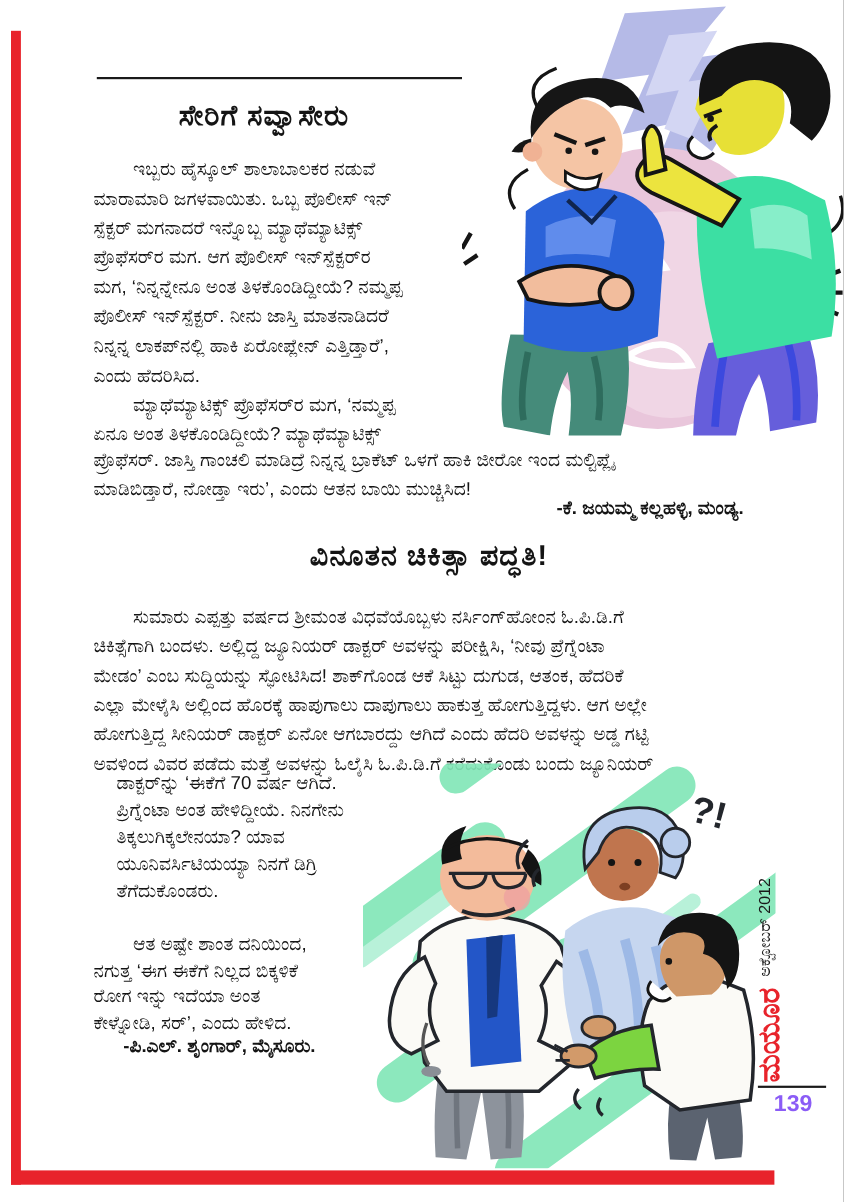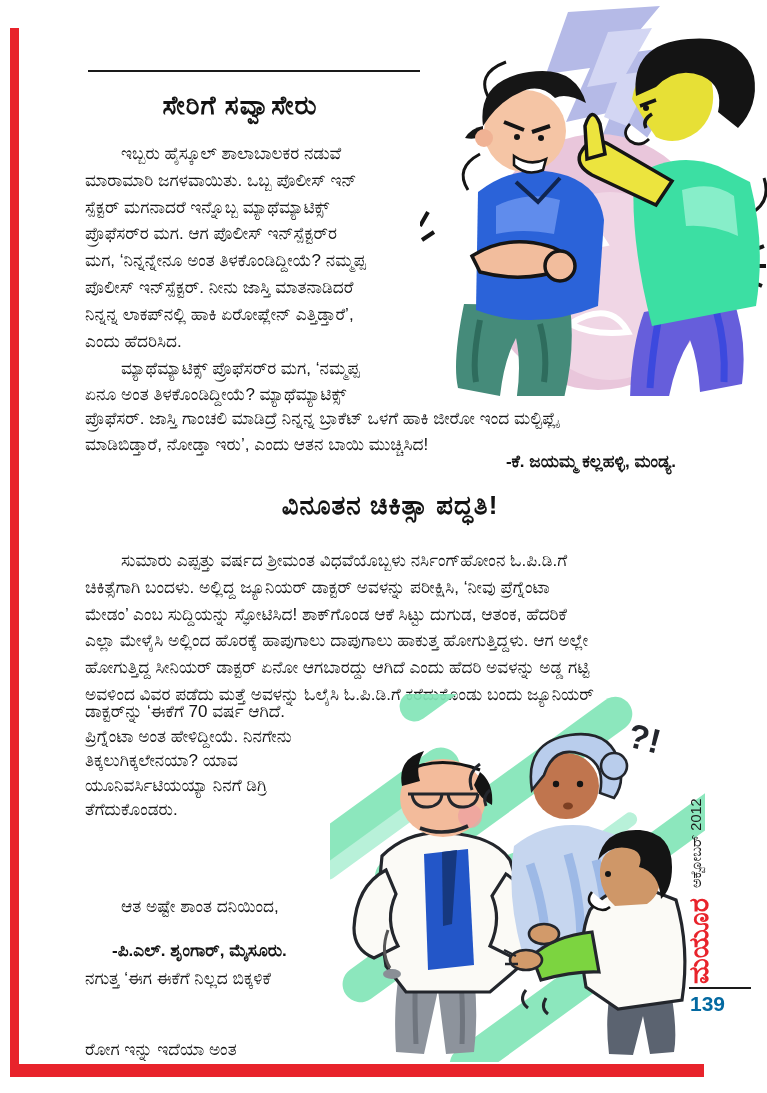--- a/index.html
+++ b/index.html
@@ -15,38 +15,38 @@
   .rule-folio{left:689px;top:987px;width:62px;height:2px;background:#1a1a1a;}
   
   .story-title{font-weight:700;font-size:26px;letter-spacing:1px;text-align:center;white-space:nowrap;}
   .title1{left:85px;top:90px;width:310px;}
   .title2{left:85px;top:490px;width:610px;}
   
   .tblock{font-size:17px;}
   .t-line{white-space:nowrap;overflow:visible;}
   .lh27 .t-line{line-height:26.8px;height:26.8px;}
   .lh26 .t-line{line-height:26px;height:26px;}
-  .lh25 .t-line{line-height:24.6px;height:24.6px;}
-  .lh24 .t-line{line-height:23.6px;height:23.6px;margin-top:48px;}
+  .lh25 .t-line{line-height:24.6px;height:24.6px;margin-left:21px;}
+  .lh24 .t-line{line-height:23.6px;height:23.6px;}
   .indent-first .t-line:first-child{text-indent:36px;}
   .s1p1{left:85px;top:141px;width:345px;}
   .s1p2{left:85px;top:356px;width:345px;}
   .s1full{left:85px;top:406px;width:612px;}
   .byline{font-weight:700;font-size:17px;white-space:nowrap;}
   .byline1{left:71px;top:452px;width:605px;text-align:right;}
   .s2full{left:85px;top:548px;width:612px;}
   .s2col1{left:85px;top:700px;width:262px;}
   .s2col2{left:85px;top:847px;width:262px;}
   .byline2{left:112px;top:941px;width:300px;text-align:left;}
   
   .vtext{writing-mode:vertical-rl;transform:rotate(180deg);white-space:nowrap;}
   .issue-date{left:688px;top:753px;height:135px;width:22px;font-size:14.5px;color:#1a1a1a;}
   .mag-name{left:684px;top:884px;height:100px;width:34px;font-size:27px;font-weight:700;color:#e8232b;
             font-family:"Liberation Serif","DejaVu Serif",serif;}
-  .folio{left:690px;top:992px;width:62px;font-size:21px;font-weight:700;color:#0369a1;}
+  .folio{left:690px;top:992px;width:62px;font-size:21px;font-weight:700;color:#8b5cf6;text-align:center;}
   
   .cartoon1{left:420px;top:4px;width:347px;height:392px;}
   .cartoon2{left:330px;top:694px;width:375px;height:368px;}
 </style>
 </head>
 <body>
 
 <div class="page">
 
   <div class="abs redbg bar-left"></div>

